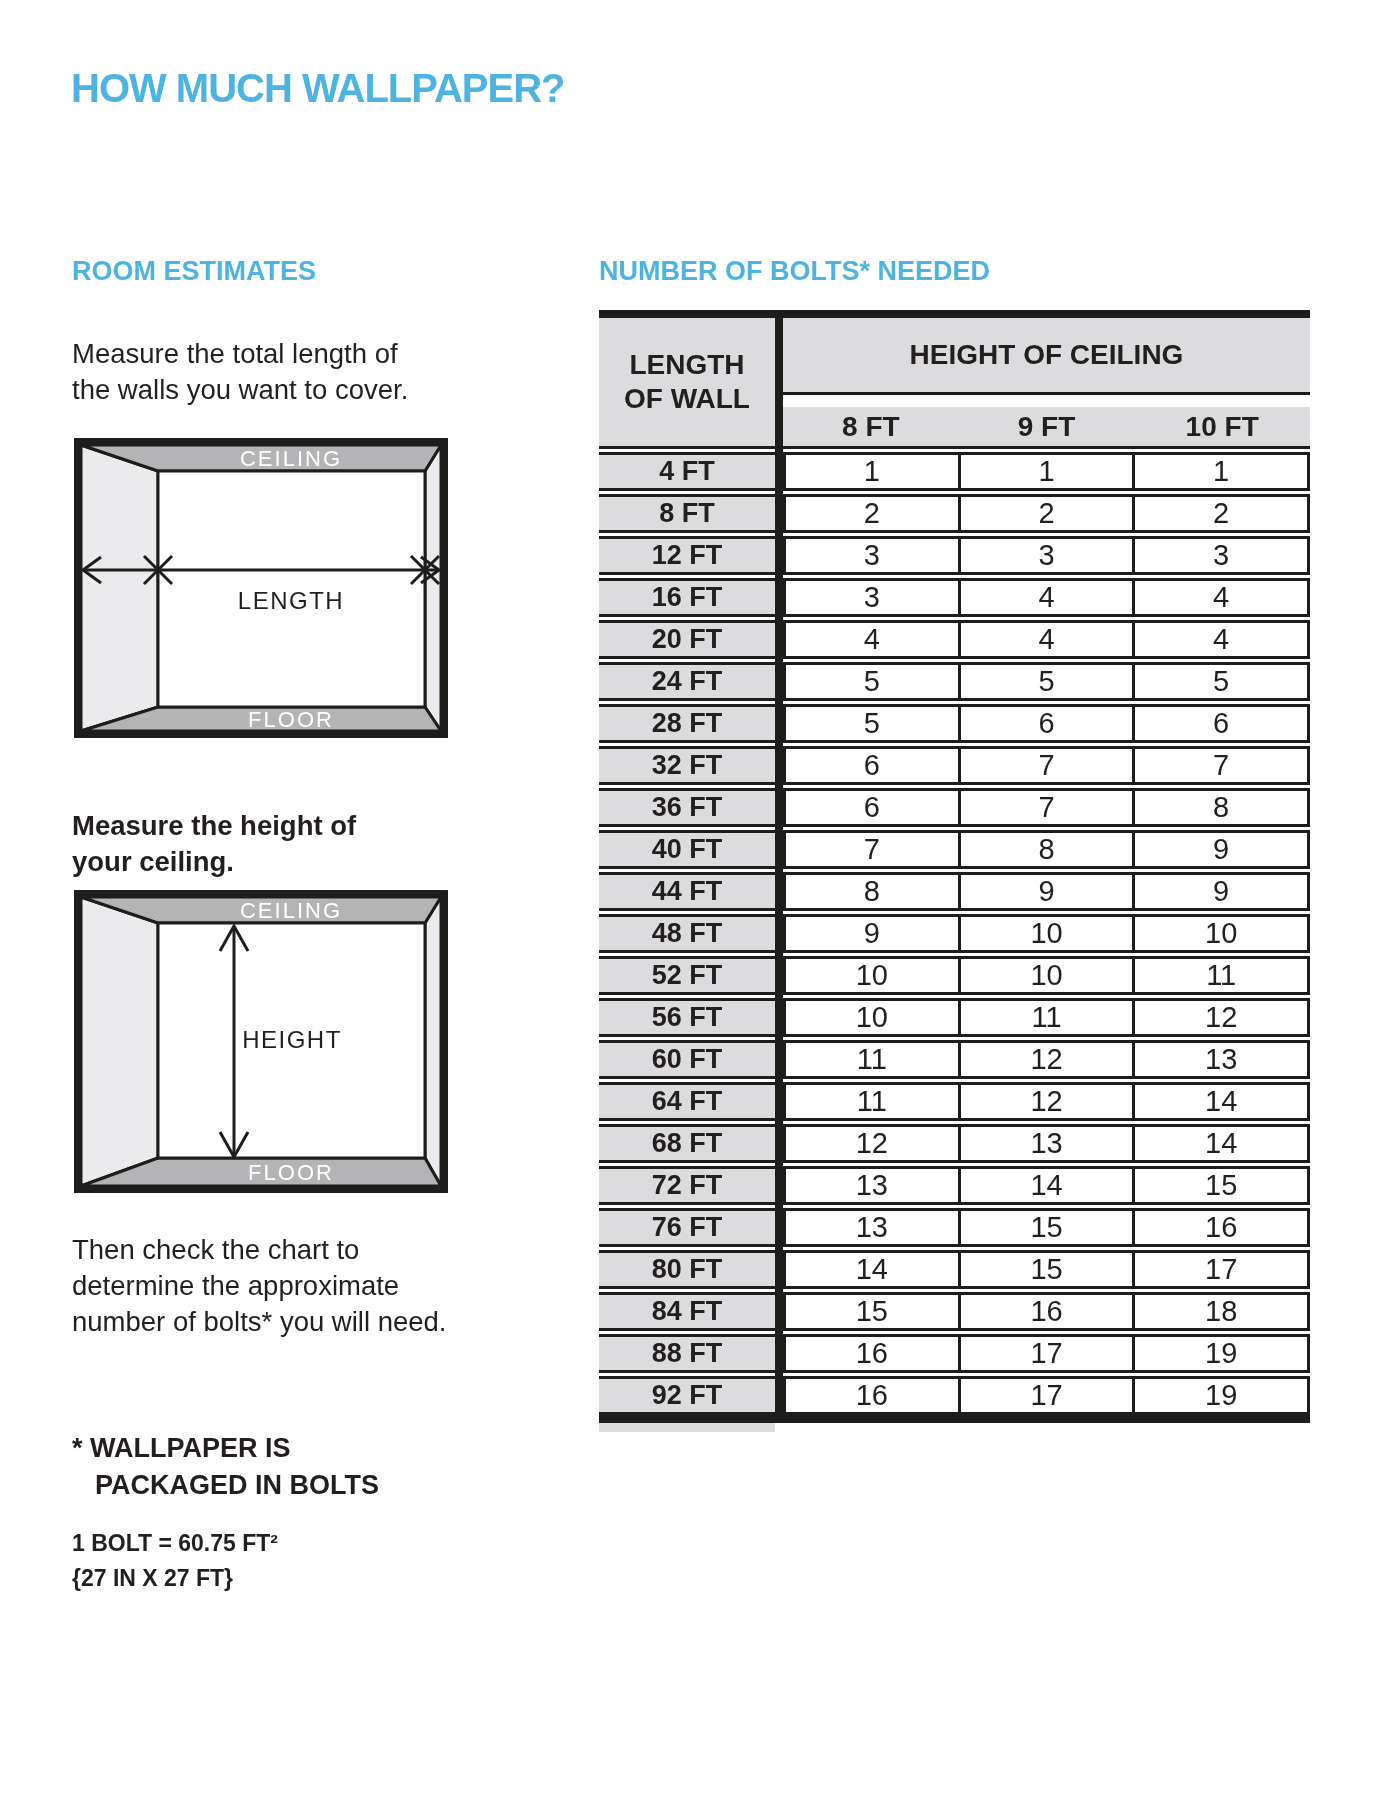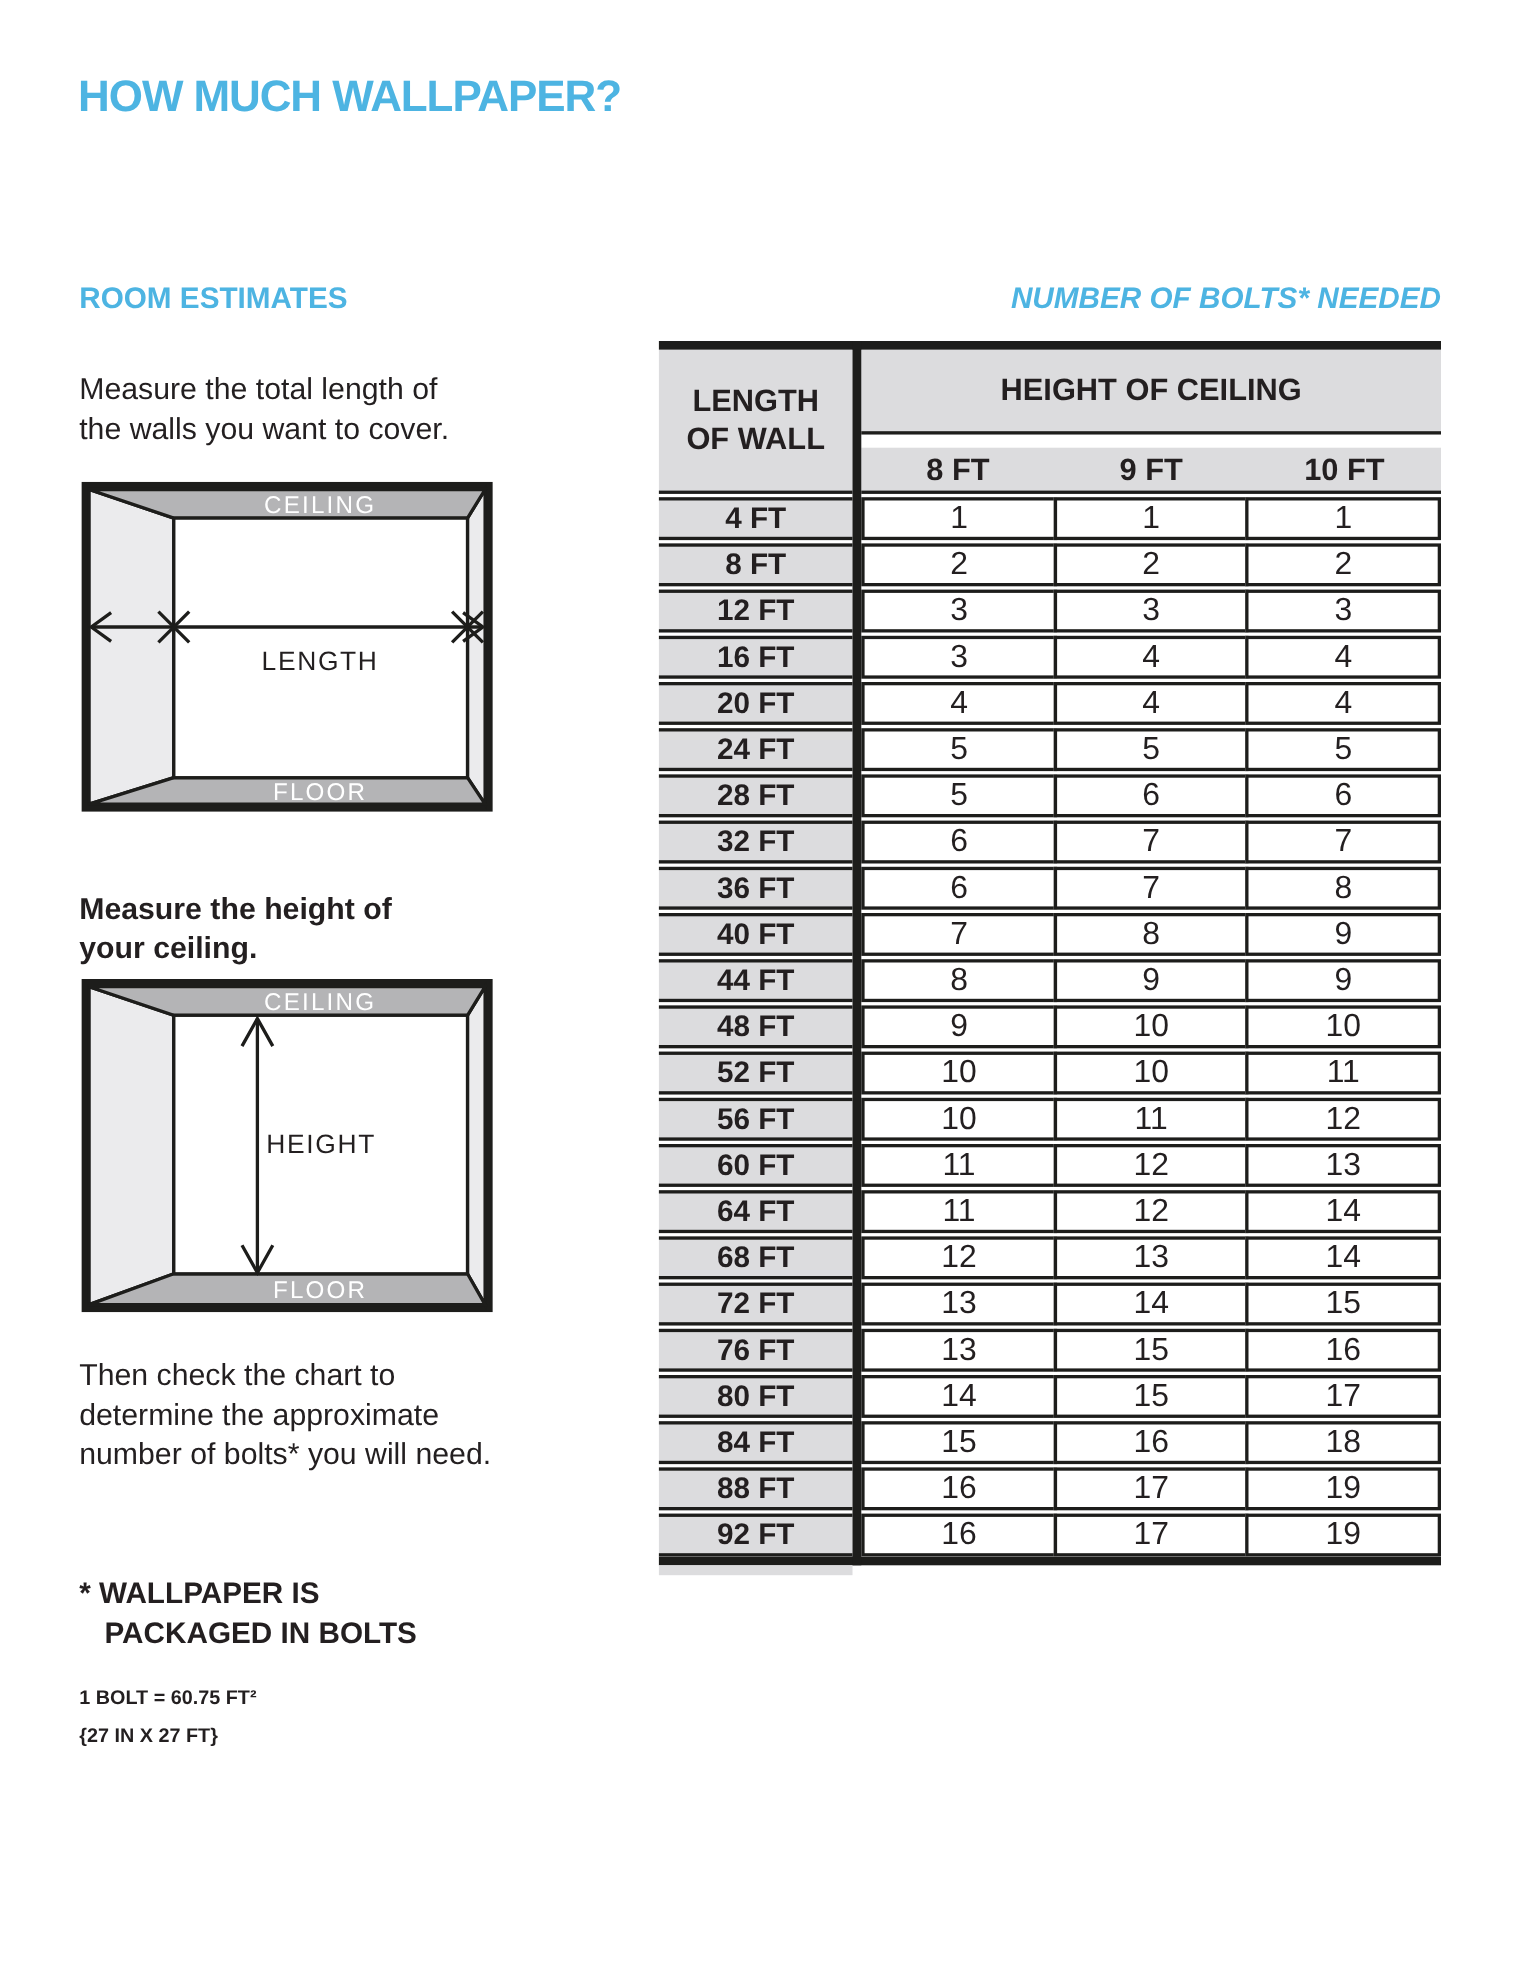--- a/index.html
+++ b/index.html
@@ -21,21 +21,21 @@
   .title {
     position:absolute; left:71px; top:66px;
     font-size:40px; font-weight:bold; letter-spacing:-1px;
     color:var(--accent-blue);
   }
   .sec-heading {
     position:absolute; font-size:27px; font-weight:bold;
     color:var(--accent-blue); letter-spacing:0px;
   }
   #room-estimates { left:72px; top:256px; }
-  #table-heading  { left:599px; top:256px; width:711px; text-align:right;font-style:italic; }
+  #table-heading  { left:599px; top:256px; width:711px; text-align:left; }
 
   .para {
     position:absolute; left:72px; font-size:27.5px; line-height:36px;
     color:var(--text-black); white-space:pre-line;
   }
   #p1 { top:336px; }
   #p2 { top:808px;font-weight:bold; }
   #p3 { top:1232px; }
 
   .diag { position:absolute; left:74px; }
@@ -51,21 +51,21 @@
   .dia-label-dark  { fill:var(--text-black); font-size:24px; letter-spacing:1.5px; }
 
   .footnote {
     position:absolute; left:72px; top:1430px;
     font-size:27px; font-weight:bold; line-height:37px; color:var(--text-black);
   }
   .footnote .l2 { padding-left:23px; }
 
   .boltinfo {
     position:absolute; left:72px; top:1526px;
-    font-size:18px; font-weight:bold; line-height:35px; color:var(--text-black);
+    font-size:23px; font-weight:bold; line-height:35px; color:var(--text-black);
   }
 
   
   .tbl { position:absolute; left:599px; top:310px; width:711px; }
   .t-top, .t-bottom { height:8px; background:var(--line-black); }
   .head-row { display:flex; height:131px; margin-bottom:3px; }
   .head-left {
     width:176px; background:var(--table-cell-gray);
     border-bottom:3px solid var(--line-black);
     display:flex; align-items:center; justify-content:center; text-align:center;

